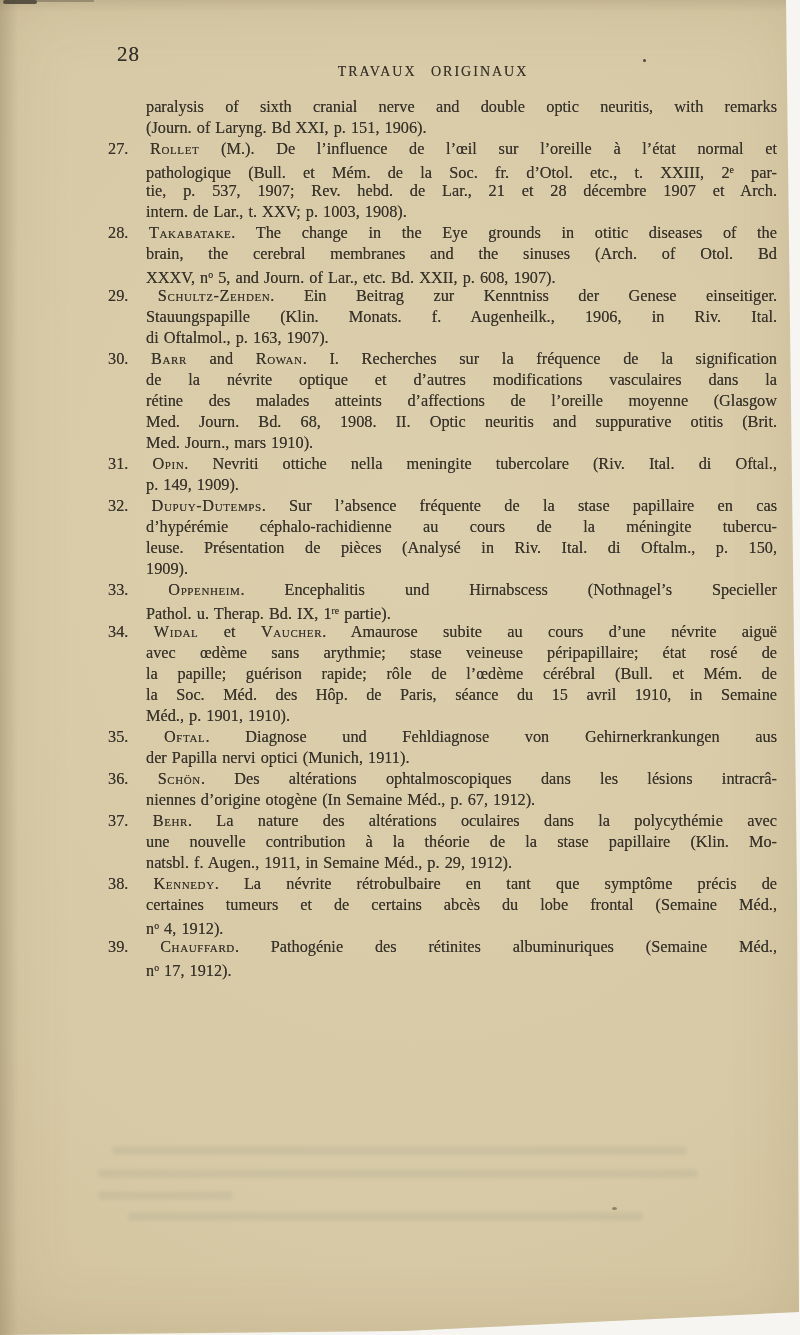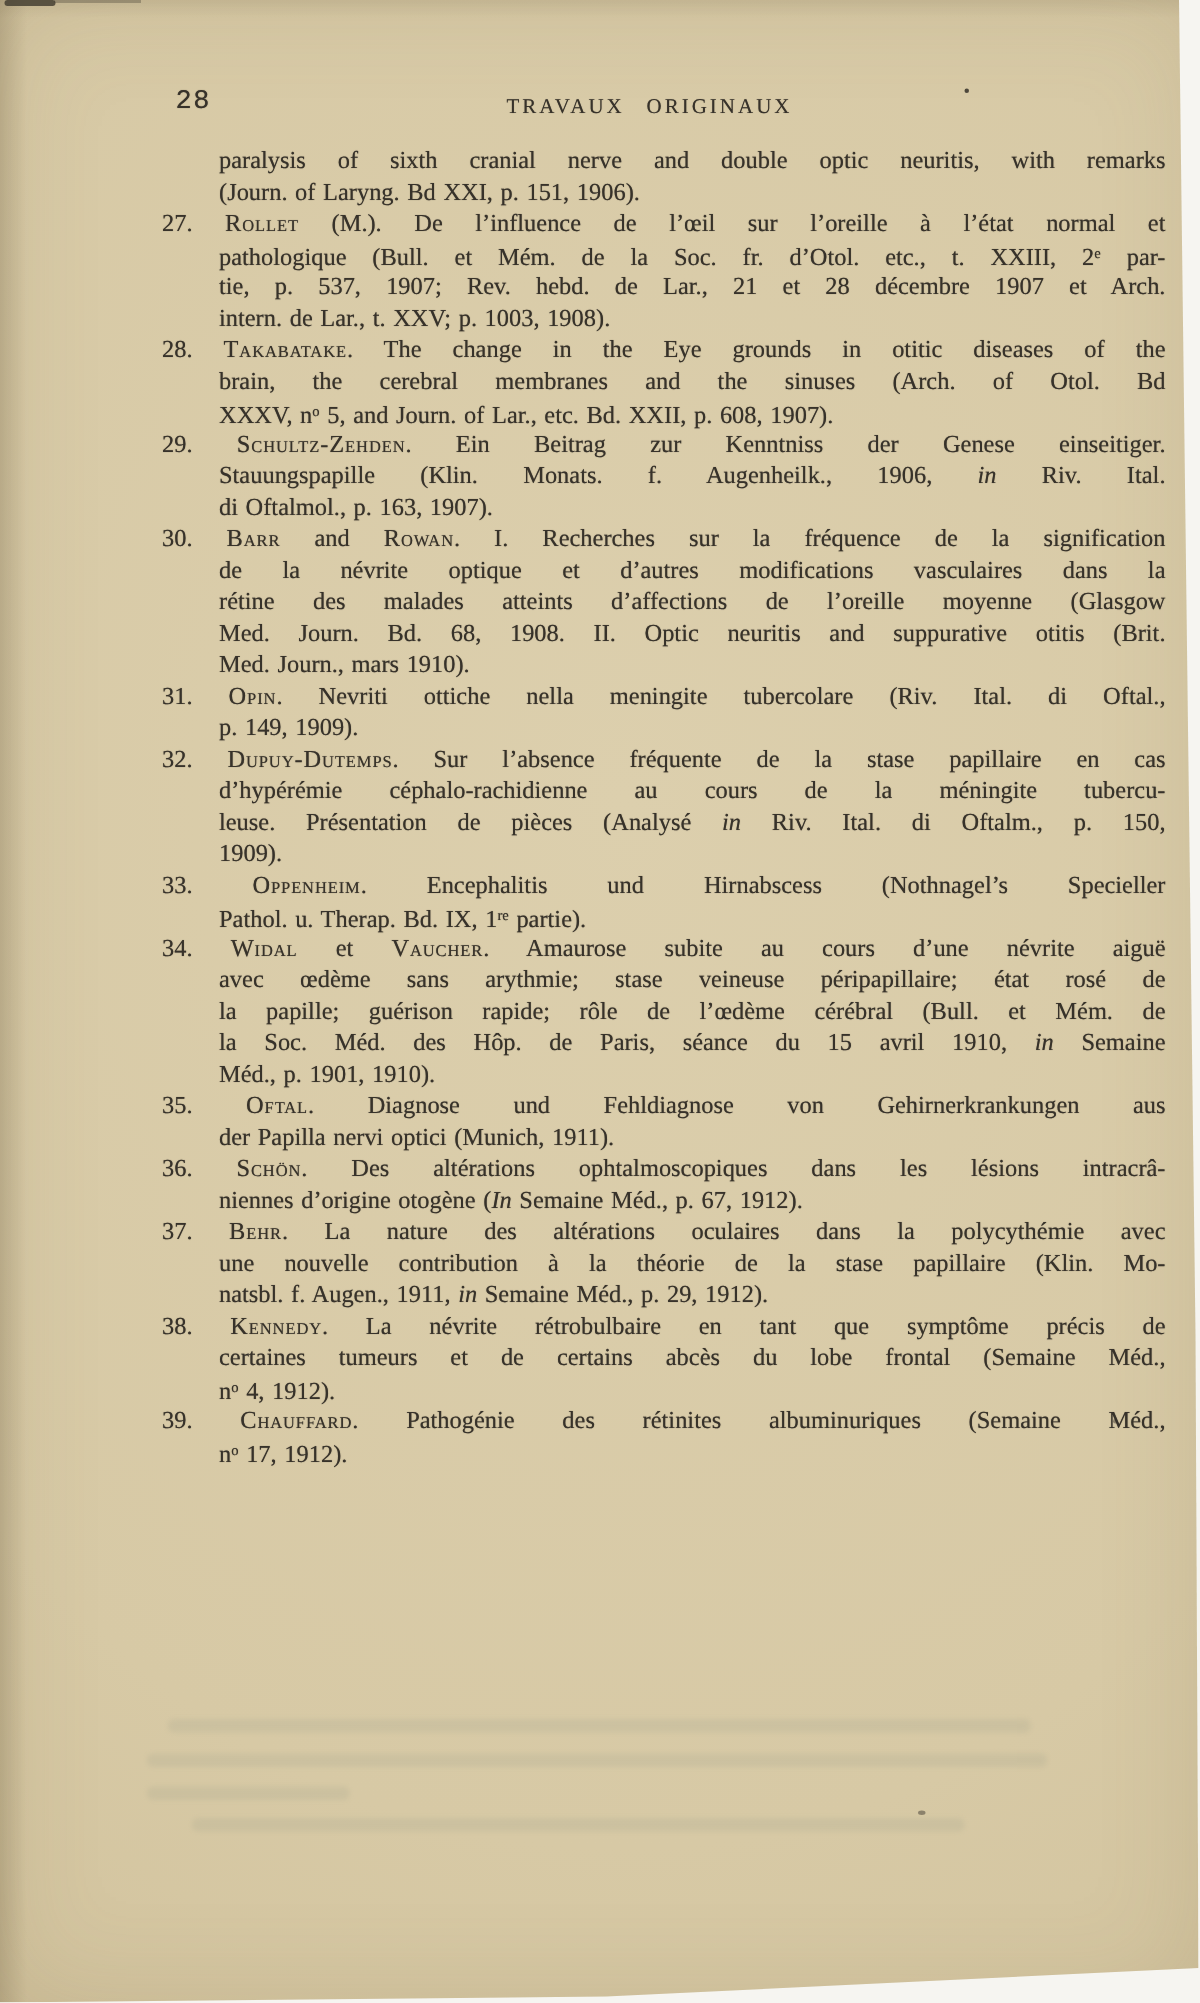--- a/index.html
+++ b/index.html
@@ -7,36 +7,36 @@
 
   .paper { position:absolute; inset:0;
     background:
       linear-gradient(90deg, rgba(100,86,58,.22), rgba(100,86,58,0) 18px),
       linear-gradient(180deg, rgba(100,86,58,.12), rgba(100,86,58,0) 12px),
       radial-gradient(130% 95% at 52% 40%, #dccfad 0%, var(--paper,#d7c9a5) 55%, #cdbd96 100%);
     box-shadow: inset 0 0 70px rgba(120,100,60,.16);
     clip-path: polygon(0 0, 786px 0, 797px 890px, 799px 1312px, 404px 1331px, 0 1335px);
   }
 
-  .page-number { position:absolute; left:117px; top:58px; font-size:18px;
-    letter-spacing:1px; color:var(--ink,#37322a); text-shadow:0 0 .6px rgba(55,50,42,.75);font-family:Liberation Mono, monospace; }
+  .page-number { position:absolute; left:117px; top:42px; font-size:21px;
+    letter-spacing:1px; color:var(--ink,#37322a); text-shadow:0 0 .6px rgba(55,50,42,.75); }
 
   .running-title { position:absolute; left:108px; top:64px; width:650px; text-align:center;
     font-size:14px; font-weight:normal; letter-spacing:2px; word-spacing:9px;
     color:var(--ink,#37322a); text-shadow:0 0 .5px rgba(55,50,42,.6); }
 
   .bib { position:absolute; left:108px; top:96px; width:669px;
     font-size:16.3px; line-height:21px; word-spacing:1px;
     color:var(--ink,#37322a); text-shadow:0 0 .6px rgba(55,50,42,.7); }
 
   .line { height:21px; text-align:left; }
   .line.ind { margin-left:38px; }
   .line.full { text-align:justify; text-align-last:justify; }
   .sc { font-variant:small-caps; letter-spacing:.6px; }
-  .it { font-style:italic; }
+  .it { }
   .sup { font-size:.6em; vertical-align:.5em; letter-spacing:0; }
 
   
   .edge-mark-1 { position:absolute; left:3px; top:0; width:34px; height:4px;
     background:#454033; opacity:.85; border-radius:2px; }
   .edge-mark-2 { position:absolute; left:36px; top:0; width:58px; height:2px;
     background:#454033; opacity:.35; }
   .speck-1 { position:absolute; left:643px; top:59px; width:3px; height:3px;
     background:#4d473b; border-radius:50%; }
   .speck-2 { position:absolute; left:612px; top:1207px; width:5px; height:3px;

